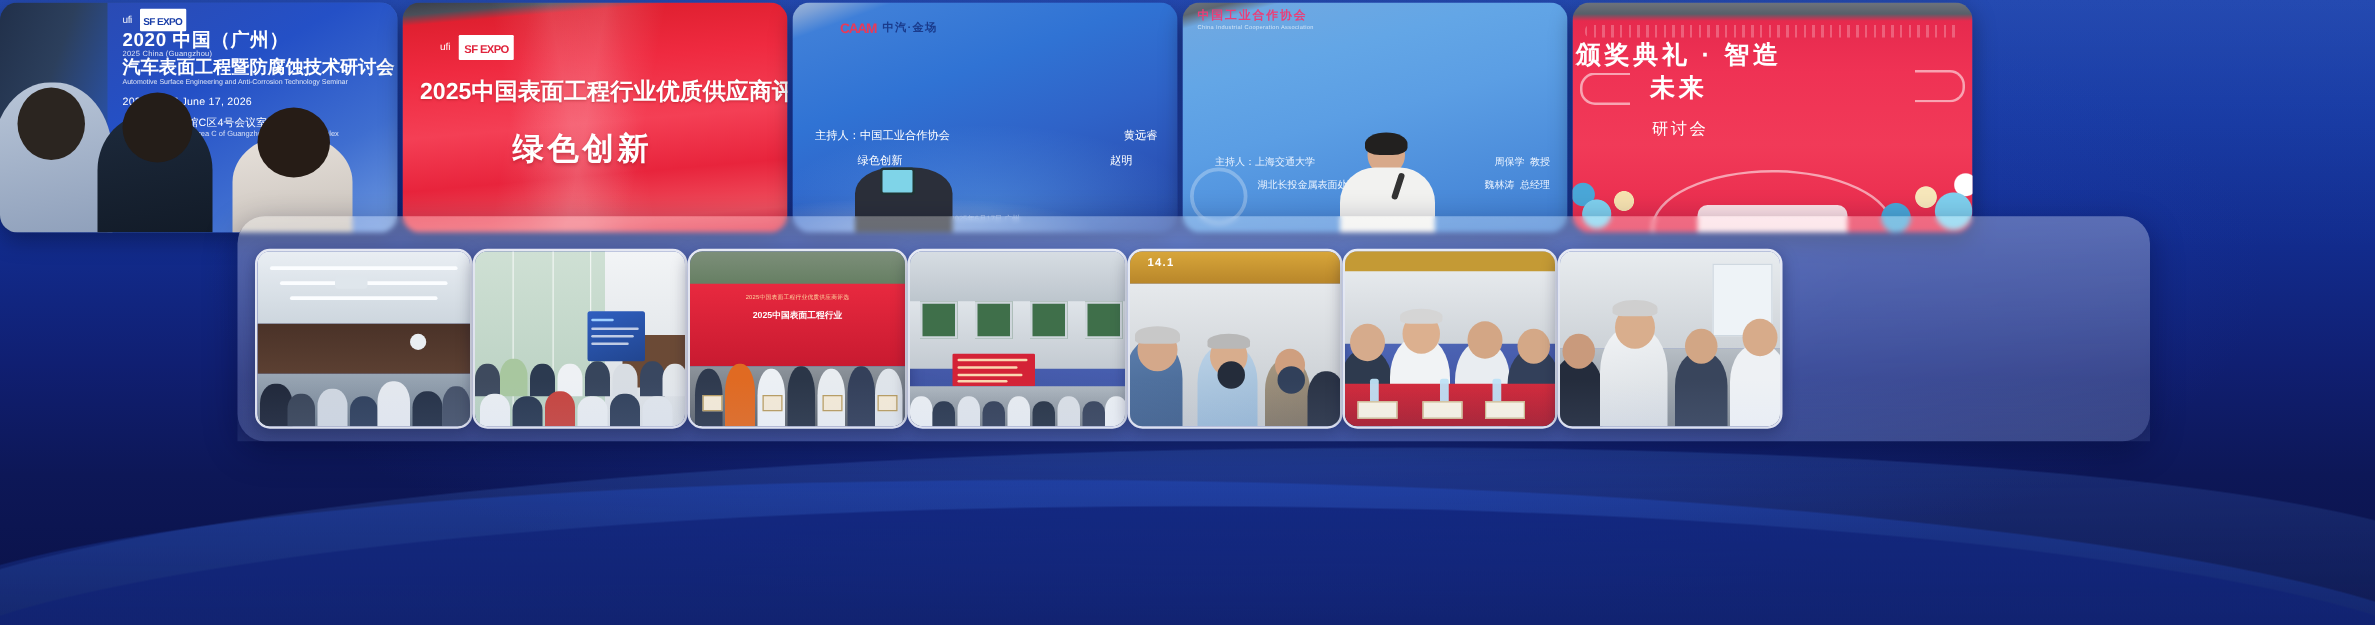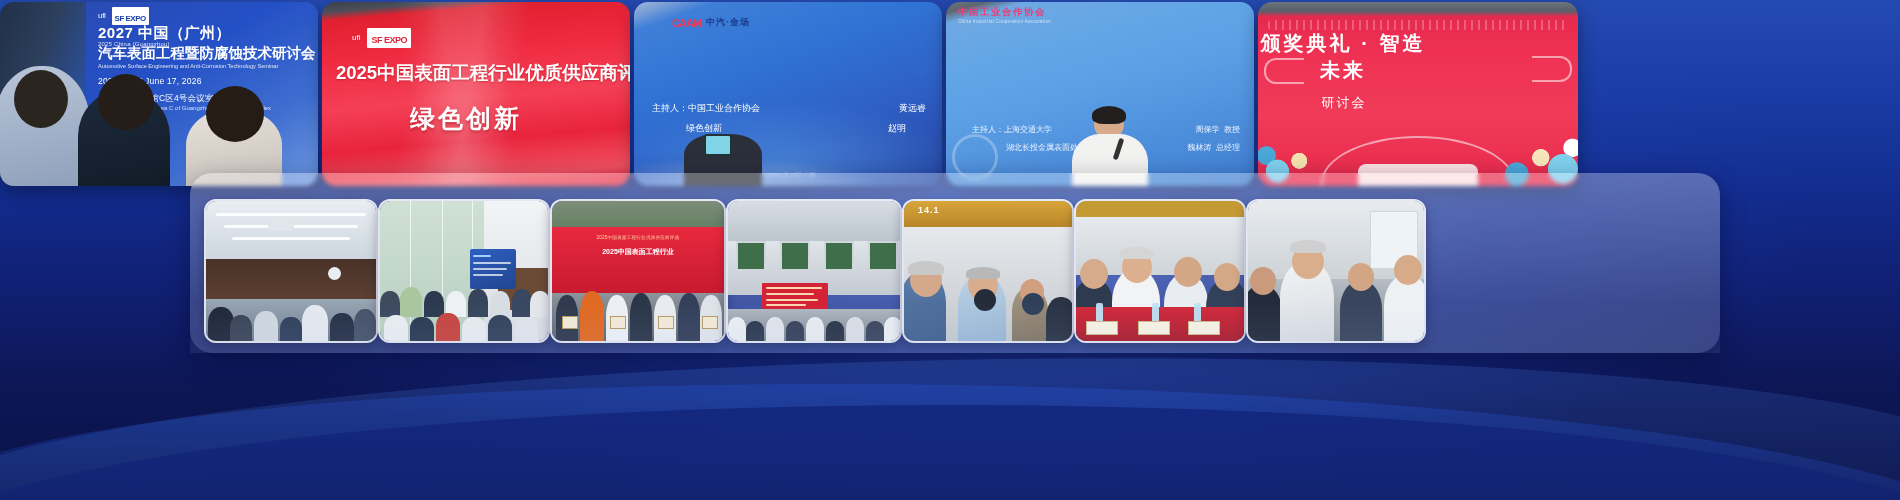--- a/index.html
+++ b/index.html
@@ -30,21 +30,21 @@
       linear-gradient(110deg,#21304a 0%,#2c3f5c 16%,#2a4f9c 30%,#2453b8 55%,#3766c8 78%,#5b86d8 100%);}
   .p1 .screen{position:absolute;left:86px;top:0;right:0;bottom:0;
       background:linear-gradient(150deg,#2a4bb4 0%,#2450c6 35%,#3f6ed0 70%,#6f9ae0 100%);}
   .p1 .txt{position:absolute;left:98px;top:6px;right:4px;color:#fff;}
   .p1 .logos{display:flex;gap:6px;align-items:center;height:15px;margin-bottom:2px;}
   .p1 .ufi{font-size:8px;letter-spacing:-.3px;opacity:.95;line-height:1;text-align:center;}
   .p1 .sfbox{background:#fff;border-radius:1px;padding:0 3px;}
   .p1 .sfbox b{color:#1b3fa8;font-size:8px;letter-spacing:-.5px;}
   .p1 .t1{font-size:15px;font-weight:bold;letter-spacing:.5px;line-height:1.05;}
   .p1 .t1s{font-size:6px;opacity:.85;letter-spacing:.2px;}
-  .p1 .t2{font-size:14.5px;font-weight:bold;letter-spacing:0;line-height:1.1;white-space:nowrap;font-family:Liberation Mono, monospace;}
+  .p1 .t2{font-size:14.5px;font-weight:bold;letter-spacing:0;line-height:1.1;white-space:nowrap;}
   .p1 .t2s{font-size:5.6px;opacity:.85;white-space:nowrap;}
   .p1 .t3{font-size:8.5px;margin-top:7px;letter-spacing:.2px;}
   .p1 .t3s{font-size:6px;opacity:.8;}
   .p1 .t4{font-size:20px;font-weight:bold;margin-top:6px;letter-spacing:2px;}
   .p1 .people{position:absolute;left:0;bottom:0;width:100%;height:120px;}
   .p1 .ppl{position:absolute;bottom:0;border-radius:48% 48% 0 0;}
 
   
   .p2{left:322px;width:308px;}
   .p2 .bg{position:absolute;inset:0;background:
@@ -201,21 +201,21 @@
         <div class="screen"></div>
         <div class="txt">
           <div class="logos">
             <div class="ufi">
               <div>ufi</div>
             </div>
             <div class="sfbox">
               <b>SF EXPO</b>
             </div>
           </div>
-          <div class="t1">2027 中国（广州）</div>
+          <div class="t1">2020 中国（广州）</div>
           <div class="t1s">2025 China (Guangzhou)</div>
           <div class="t2">汽车表面工程暨防腐蚀技术研讨会</div>
           <div class="t2s">Automotive Surface Engineering and Anti-Corrosion Technology Seminar</div>
           <div class="t3">2025.06.17  June 17, 2026</div>
           <div class="t3">广州广交会展馆C区4号会议室</div>
           <div class="t3s">Conference Room 4, Area C of Guangzhou Canton Fair Complex</div>
           <div class="t4">签到处</div>
         </div>
         <div class="people">
           <div class="ppl" style="left:-6px;width:96px;height:120px;background:linear-gradient(170deg,#b9c6d8,#8fa0bb);"></div>

